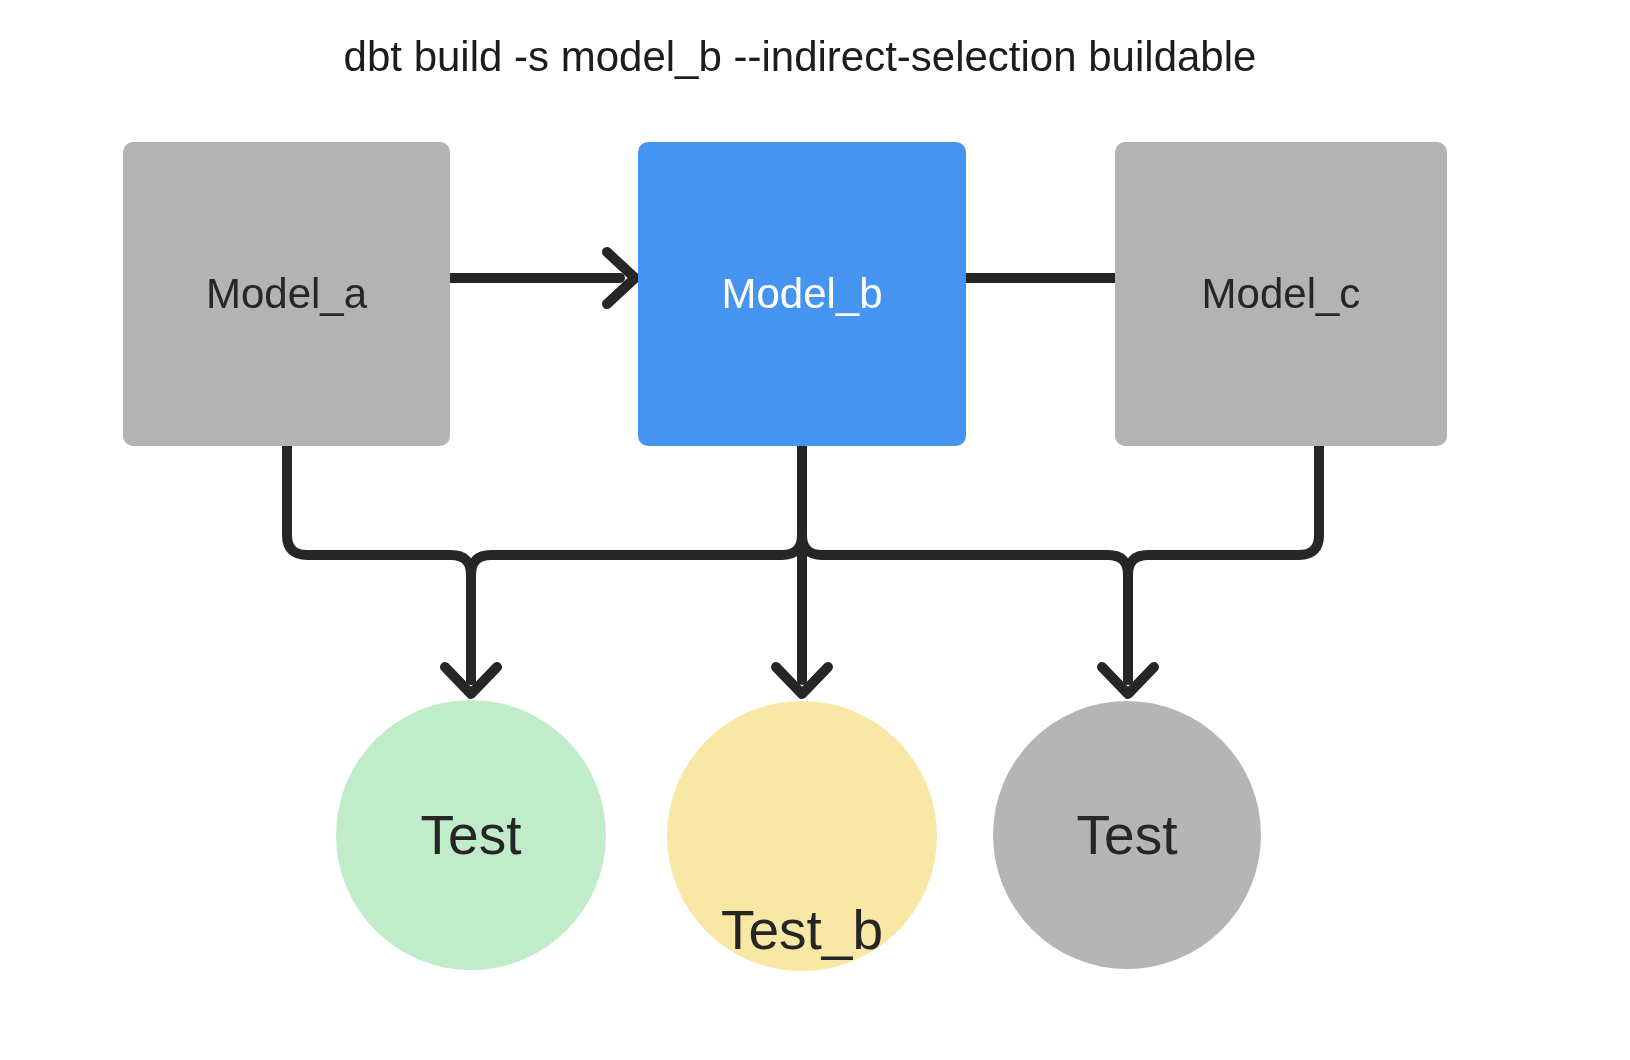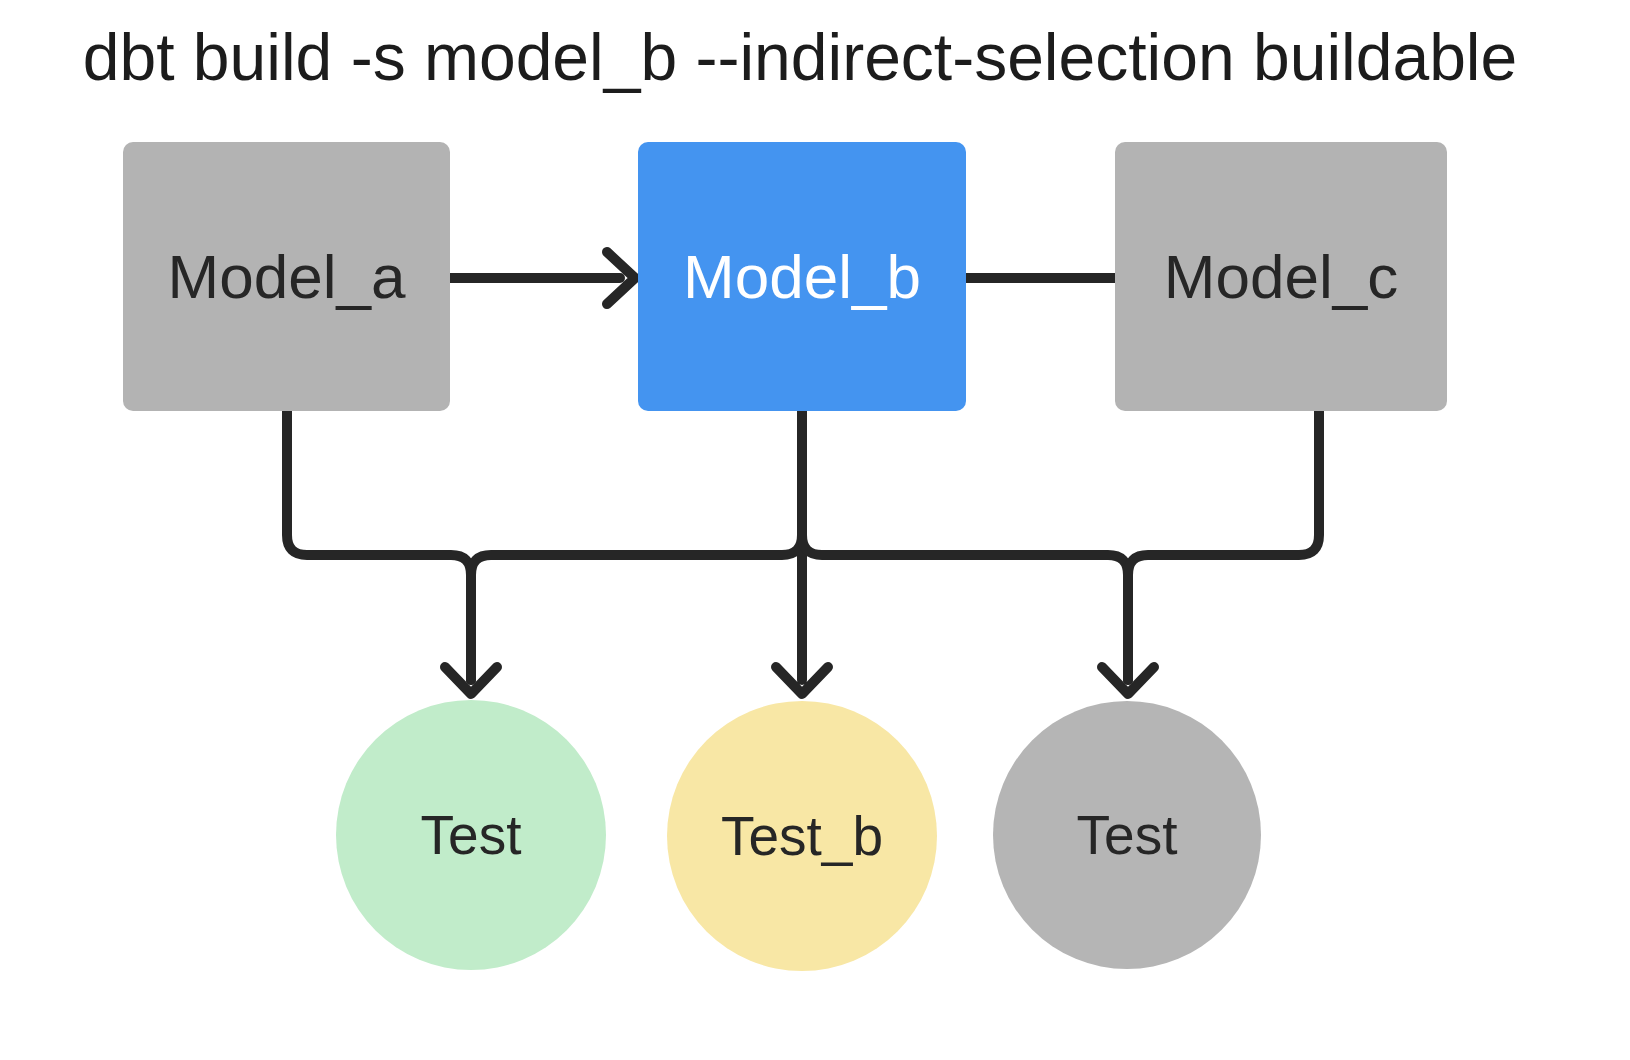--- a/index.html
+++ b/index.html
@@ -3,45 +3,45 @@
 <meta charset="utf-8">
 <style>
   html,body{margin:0;padding:0;background:var(--background,#fff);}
   .canvas{
     position:relative;width:1630px;height:1060px;overflow:hidden;
     background:var(--background,#fff);
     font-family:"Liberation Sans",sans-serif;
   }
   .title{
     position:absolute;top:24px;left:0;width:1600px;
-    text-align:center;font-size:66px;line-height:66px;font-weight:500;
+    text-align:center;font-size:42px;line-height:66px;font-weight:500;
     color:var(--title-color,#1c1c1c);letter-spacing:0;
   }
   .edges{position:absolute;left:0;top:0;width:1630px;height:1060px;}
   .edge{
     fill:none;stroke:var(--line,#262626);stroke-width:10;
     stroke-linecap:round;stroke-linejoin:round;
   }
   .node{
     position:absolute;display:flex;align-items:center;justify-content:center;
     box-sizing:border-box;
   }
   .model{
-    width:328px;height:269px;border-radius:10px;
-    font-size:62px;color:var(--text-dark,#262626);
+    width:328px;height:304px;border-radius:10px;
+    font-size:42px;color:var(--text-dark,#262626);
   }
   .model-gray{background:var(--node-gray,#b3b3b3);}
   .model-blue{background:var(--node-blue,#4494f0);color:var(--text-light,#fff);}
   .test{
     width:270px;height:270px;border-radius:50%;
     flex-direction:column;text-align:center;
     font-size:55px;line-height:1.5;color:var(--text-dark,#2d2d2d);
   }
   .test-green{background:var(--test-green,#c1ecca);}
-  .test-yellow{background:var(--test-yellow,#f8e7a5);}
+  .test-yellow{background:var(--test-yellow,#f8e7a5);justify-content:flex-end;}
   .test-gray{background:var(--test-gray,#b5b5b5);}
 </style>
 </head>
 <body>
 
 <div class="canvas">
 
   <div class="title">dbt build -s model_b --indirect-selection buildable</div>
 
   <svg class="edges" viewBox="0 0 1630 1060" xmlns="http://www.w3.org/2000/svg">

